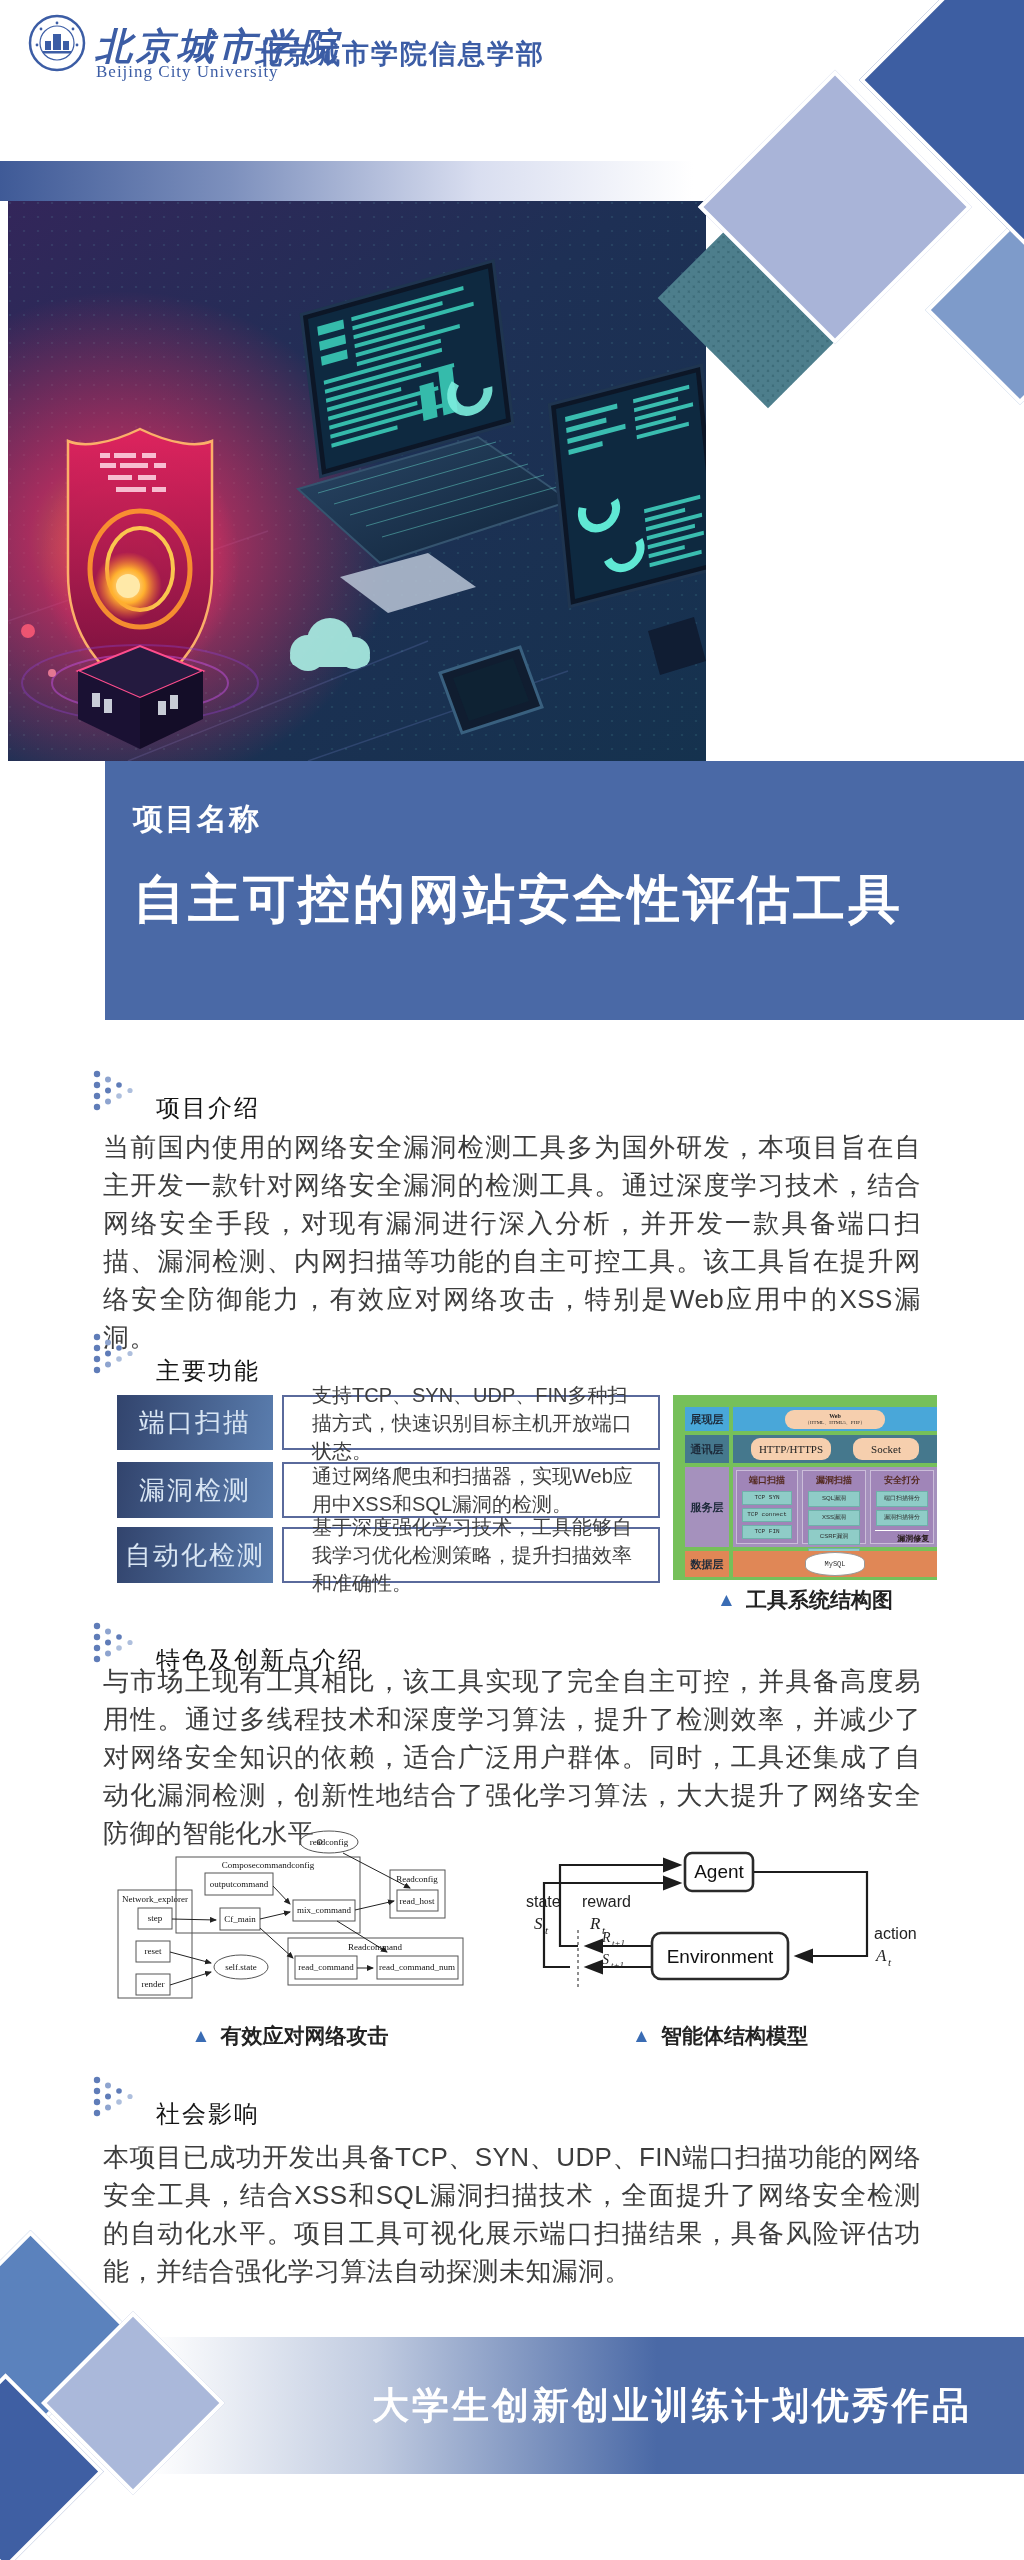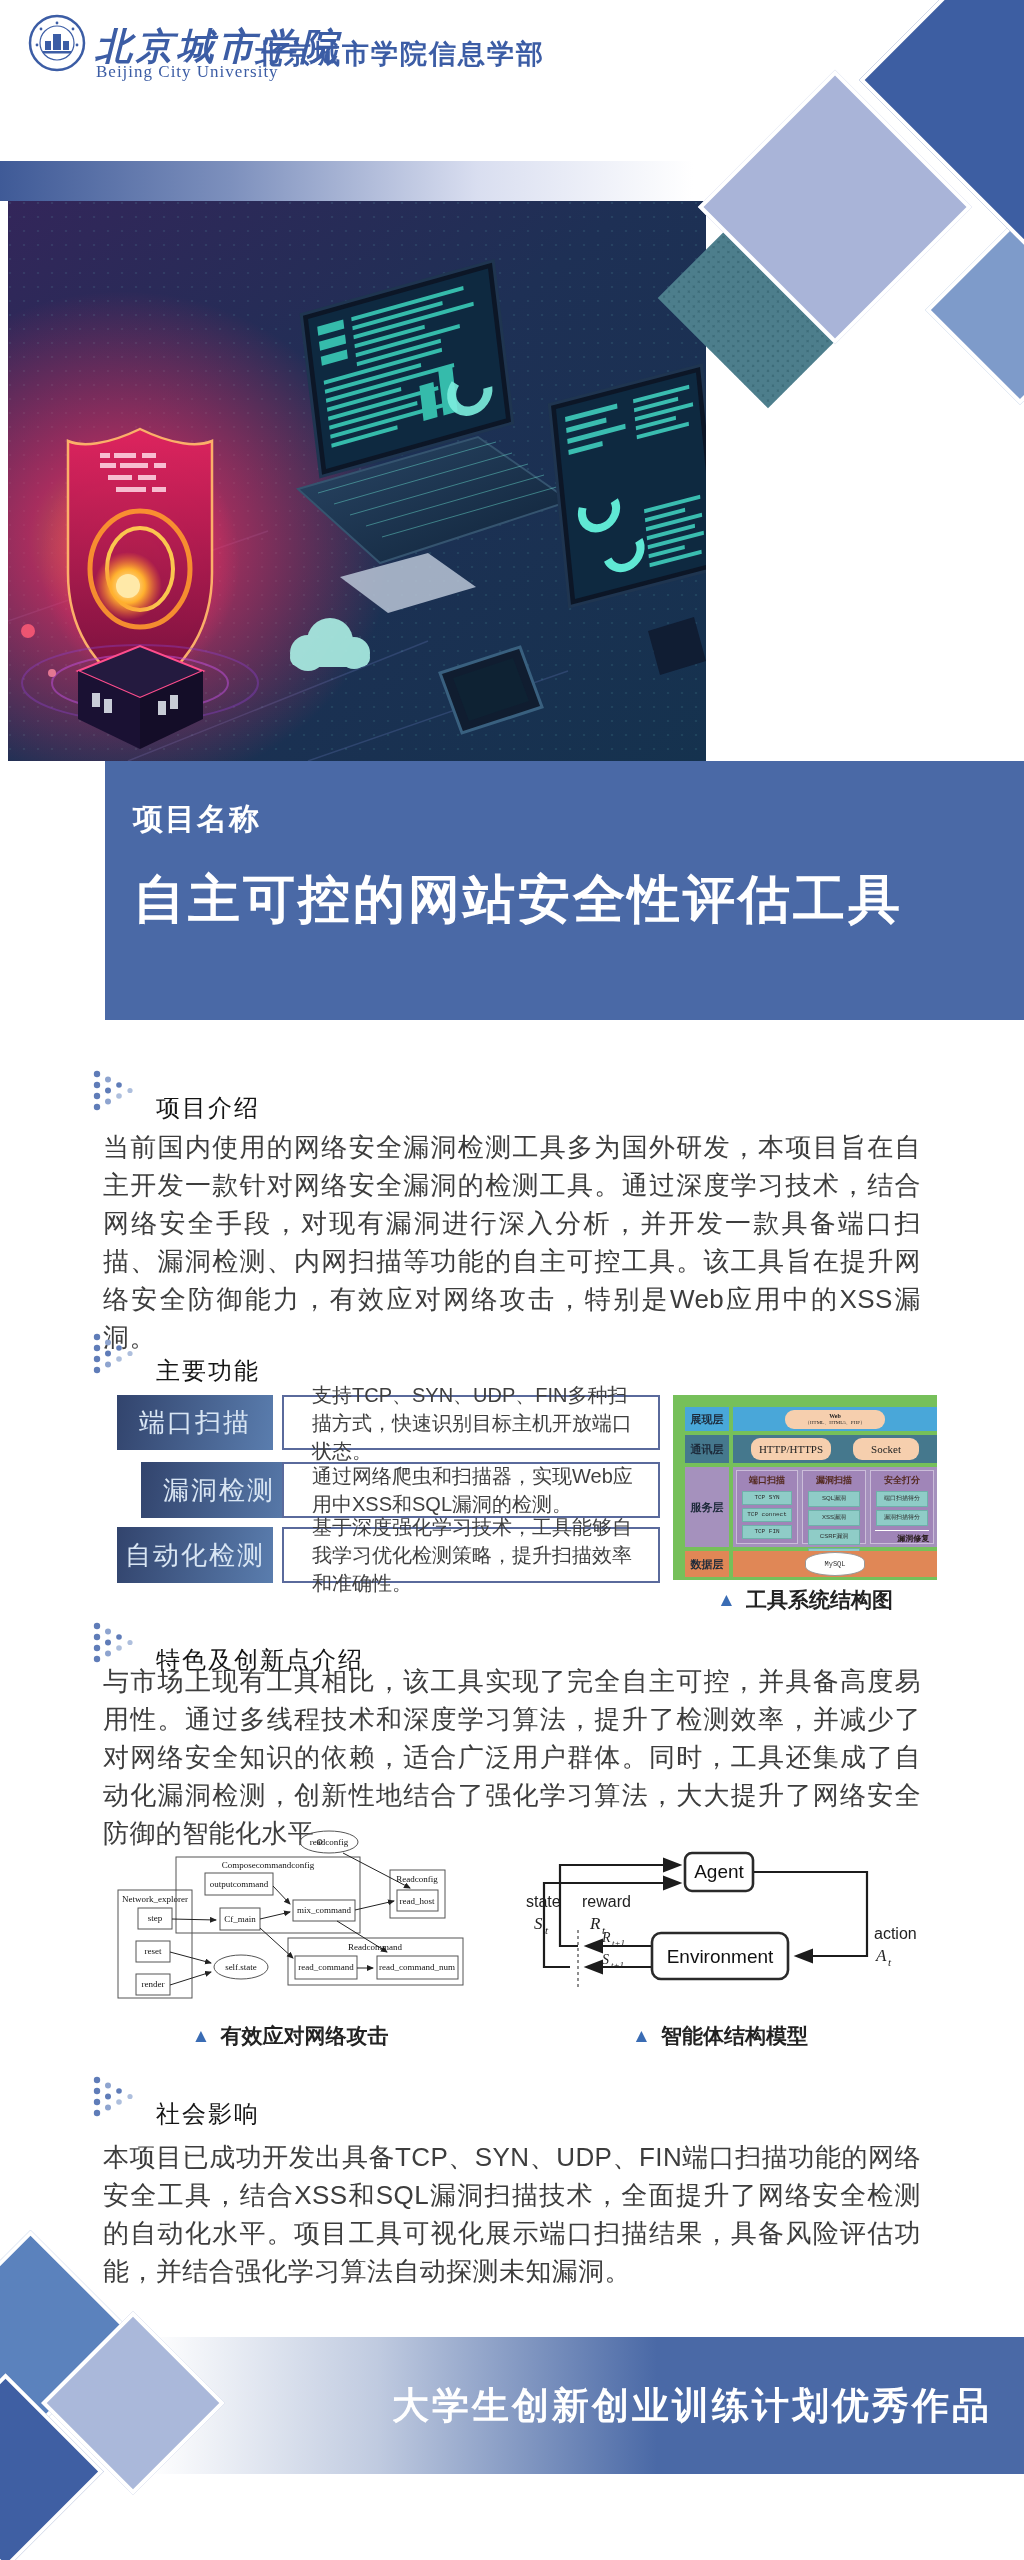--- a/index.html
+++ b/index.html
@@ -55,21 +55,21 @@
             display:flex;align-items:center;justify-content:center;font-size:7px;color:#333;
             font-family:"Liberation Mono", monospace;}
   .fig-caption{display:flex;align-items:center;justify-content:center;gap:10px;
                font-size:21px;font-weight:bold;color:#222;}
   .tri{color:#3a6cb4;font-size:19px;}
 
   
   .footer-band{background:linear-gradient(to right, rgba(74,105,166,0) 0%,
                rgba(74,105,166,0.35) 26%, #4a69a6 58%);}
   .footer-text{font-size:37px;font-weight:bold;color:#fff;letter-spacing:3px;
-               text-align:right;line-height:137px;padding-right:32px;}
+               text-align:right;line-height:137px;padding-right:52px;}
 </style>
 </head>
 <body>
 
 <div class="page">
 
   <div class="abs" style="left:28px;top:14px;width:58px;height:58px;">
     <svg width="58" height="58" viewBox="0 0 58 58">
       <circle cx="29" cy="29" r="27" fill="none" stroke="#3c5da5" stroke-width="2.5"></circle>
       <circle cx="29" cy="29" r="17" fill="none" stroke="#3c5da5" stroke-width="1.2"></circle>
@@ -272,21 +272,21 @@
       <circle cx="27" cy="16" r="2.8"></circle>
           <circle cx="27" cy="27" r="2.8" fill="#aebfdd"></circle>
           <circle cx="38" cy="21.5" r="2.6" fill="#aebfdd"></circle>
         </g>
     </svg>
     <span class="sec-title">主要功能</span>
   </div>
 
   <div class="abs feat-label" style="left:117px;top:1395px;width:156px;height:55px;">端口扫描</div>
   <div class="abs feat-desc" style="left:282px;top:1395px;width:378px;height:55px;">支持TCP、SYN、UDP、FIN多种扫描方式，快速识别目标主机开放端口状态。</div>
-  <div class="abs feat-label" style="left:117px;top:1462px;width:156px;height:56px;margin-left:24px;">漏洞检测</div>
+  <div class="abs feat-label" style="left:117px;top:1462px;width:156px;height:56px;">漏洞检测</div>
   <div class="abs feat-desc" style="left:282px;top:1462px;width:378px;height:56px;">通过网络爬虫和扫描器，实现Web应用中XSS和SQL漏洞的检测。</div>
   <div class="abs feat-label" style="left:117px;top:1527px;width:156px;height:56px;">自动化检测</div>
   <div class="abs feat-desc" style="left:282px;top:1527px;width:378px;height:56px;">基于深度强化学习技术，工具能够自我学习优化检测策略，提升扫描效率和准确性。</div>
 
   <div class="abs sysdiag" style="left:673px;top:1395px;width:264px;height:185px;">
     <div class="layer-label" style="background:#49a7d9;">展现层</div>
     <div class="bar" style="background:#49a7d9;">
       <div class="peach" style="width:100px;height:19px;">
         <span style="font-size:6px;font-weight:bold;">Web</span>
         <span style="font-size:5px;">（HTML、HTML5、PHP）</span>

